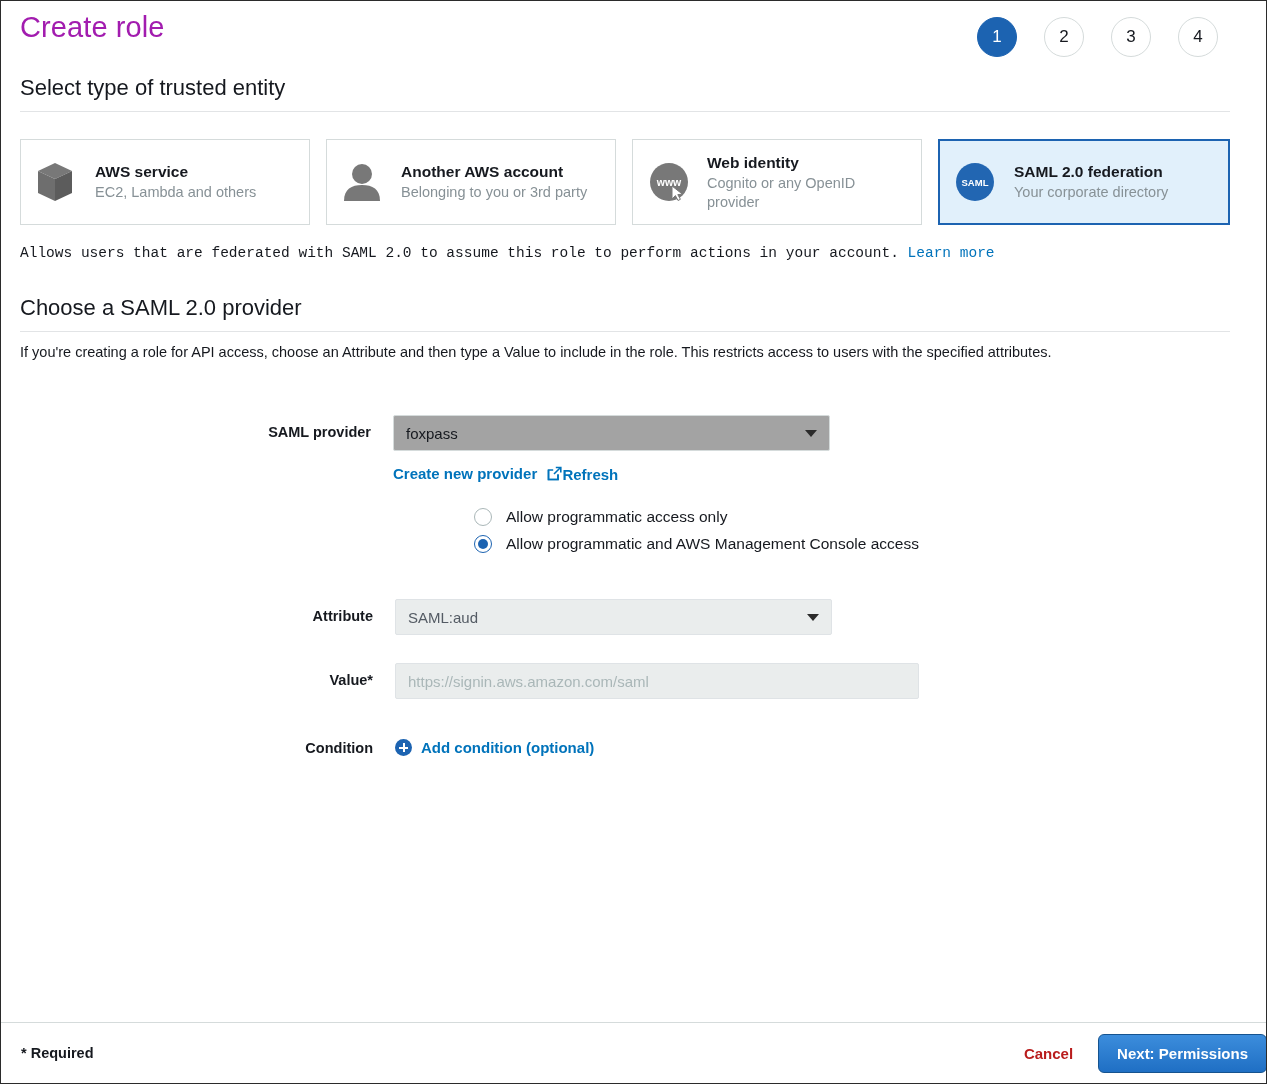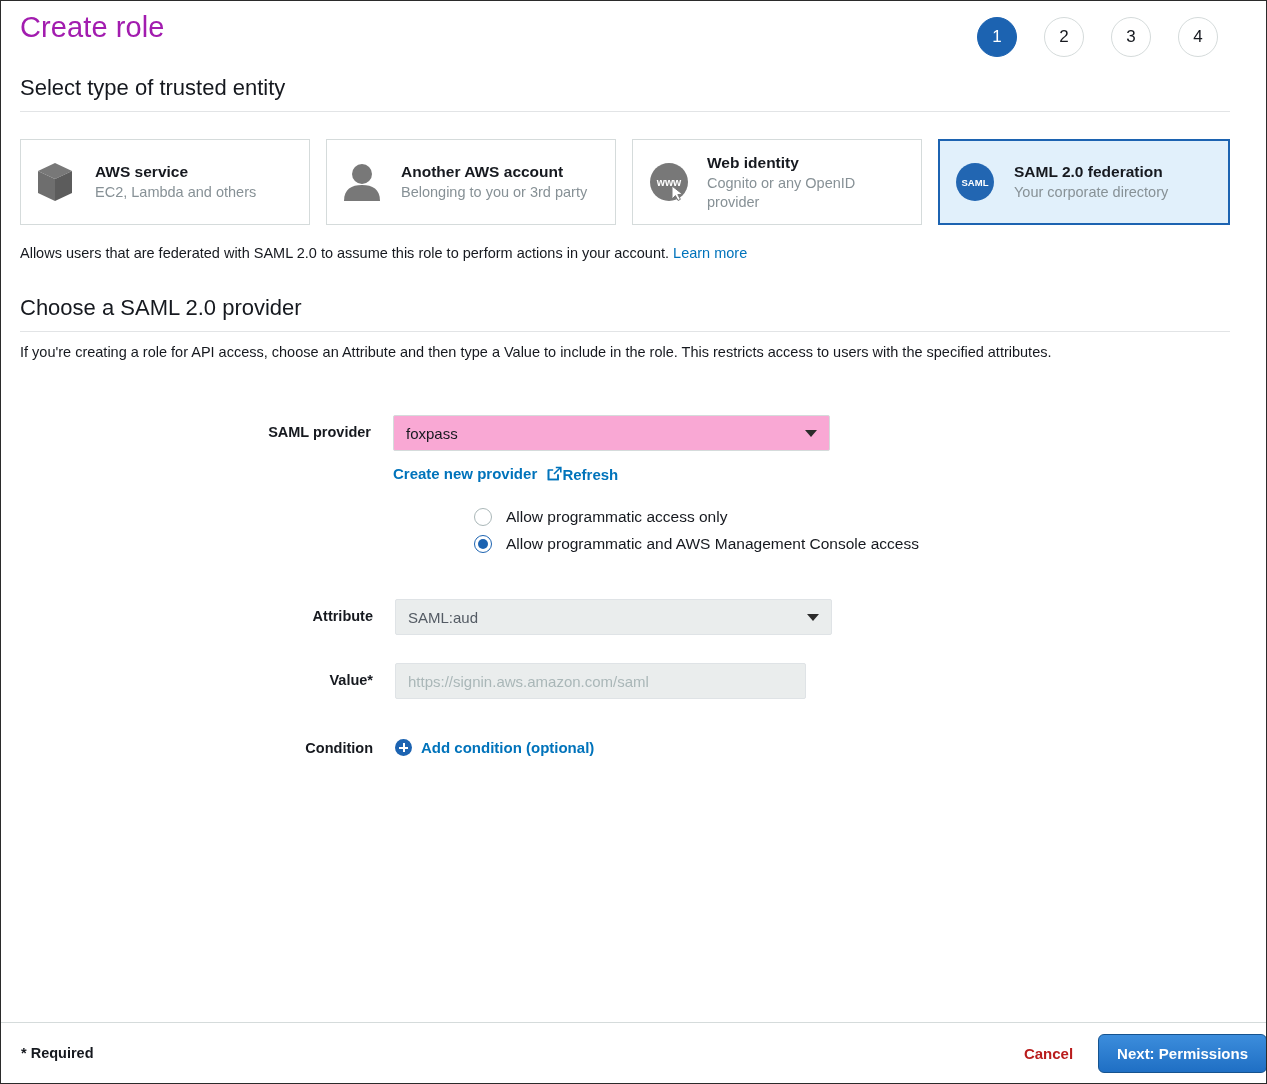--- a/index.html
+++ b/index.html
@@ -155,21 +155,21 @@
     font-weight: bold;
     color: #16191f;
   }
   .select-box {
     position: relative;
     width: 437px;
     height: 36px;
     box-sizing: border-box;
     border: 1px solid #d5dbdb;
     border-radius: 2px;
-    background: #f9a8d4;
+    background: #a3a3a3;
     display: flex;
     align-items: center;
     padding: 0 12px;
     font-size: 15px;
     color: #16191f;
     cursor: pointer;
   }
   .select-box.disabled {
     background: #eaeded;
     border-color: #dfe3e6;
@@ -180,21 +180,21 @@
     position: absolute;
     right: 12px;
     top: 50%;
     margin-top: -3px;
     width: 0; height: 0;
     border-left: 6px solid transparent;
     border-right: 6px solid transparent;
     border-top: 7px solid #2b2b2b;
   }
   .input-box {
-    width: 411px;
+    width: 524px;
     height: 36px;
     box-sizing: border-box;
     border: 1px solid #dfe3e6;
     border-radius: 2px;
     background: #eaeded;
     display: flex;
     align-items: center;
     padding: 0 12px;
     font-size: 15px;
     color: #aab7b8;
@@ -399,21 +399,21 @@
           <text x="21" y="25" font-family="Liberation Sans, sans-serif" font-size="9.5" font-weight="bold" fill="#ffffff" text-anchor="middle">SAML</text>
         </svg>
       </div>
       <div class="card-text">
         <div class="card-title">SAML 2.0 federation</div>
         <div class="card-sub">Your corporate directory</div>
       </div>
     </div>
   </div>
 
-  <div class="helper" style="left:19px; top:242px; width:1200px;">
+  <div class="helper" style="left:19px; top:242px; width:1200px;font-family:Liberation Mono, monospace;">
     <span>Allows users that are federated with SAML 2.0 to assume this role to perform actions in your account.</span>
     <a class="link" href="#">Learn more</a>
   </div>
 
   <div class="section-head" style="left:19px; top:294px;">Choose a SAML 2.0 provider</div>
   <div class="rule" style="left:19px; top:330px; width:1210px;"></div>
 
   <div class="helper" style="left:19px; top:341px; width:1195px;">If you're creating a role for API access, choose an Attribute and then type a Value to include in the role. This restricts access to users with the specified attributes.</div>
 
   <div class="form-row" style="left:0; top:414px;">

